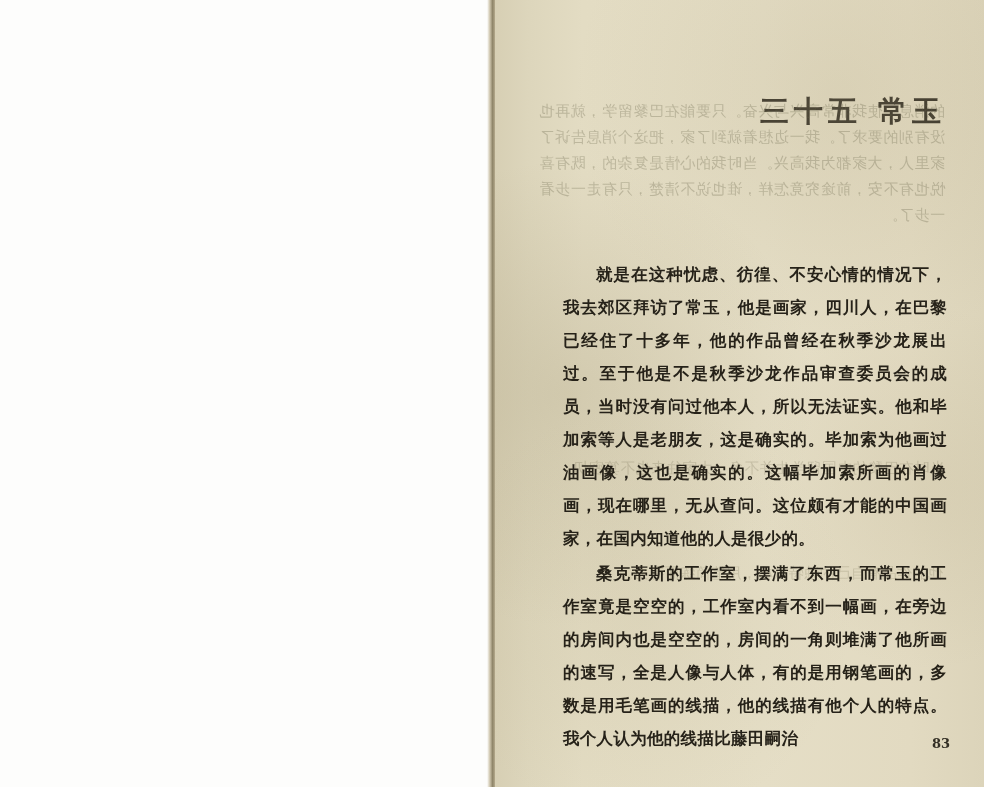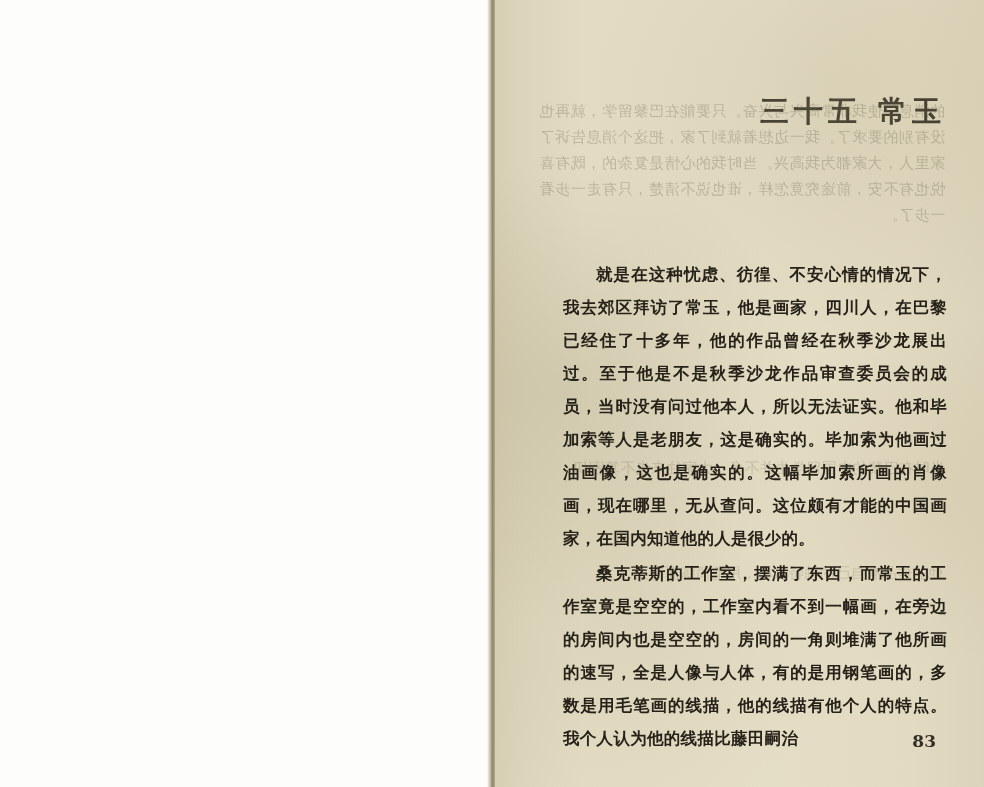--- a/index.html
+++ b/index.html
@@ -130,24 +130,24 @@
     text-align: justify;
     text-indent: 2em;
     margin: 0 0 2px 8px;
     letter-spacing: 0.3px;
     font-weight: 600;
   }
 
   .folio {
     position: absolute;
     z-index: 4;
-    right: 48px;
+    right: 34px;
     bottom: 36px;
     font-family: "DejaVu Serif", serif;
-    font-size: 17px;
+    font-size: 13px;
     color: #332f25;
     font-weight: 700;
   }
 </style>
 </head>
 <body>
 
 <div id="scan">
 
   <div class="left-blank"></div>

